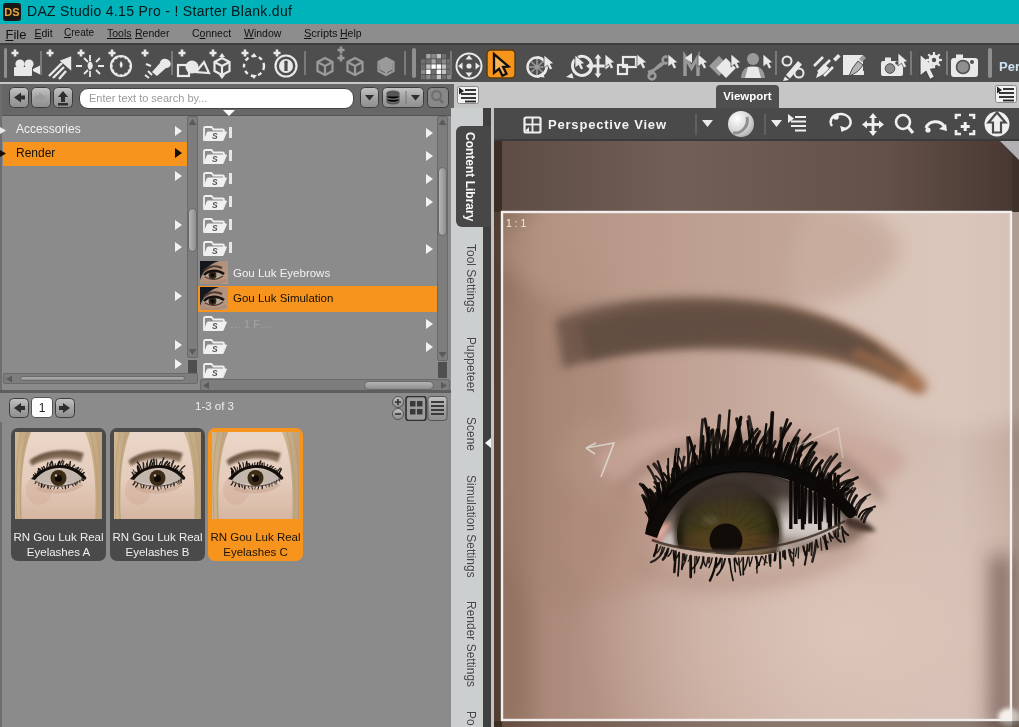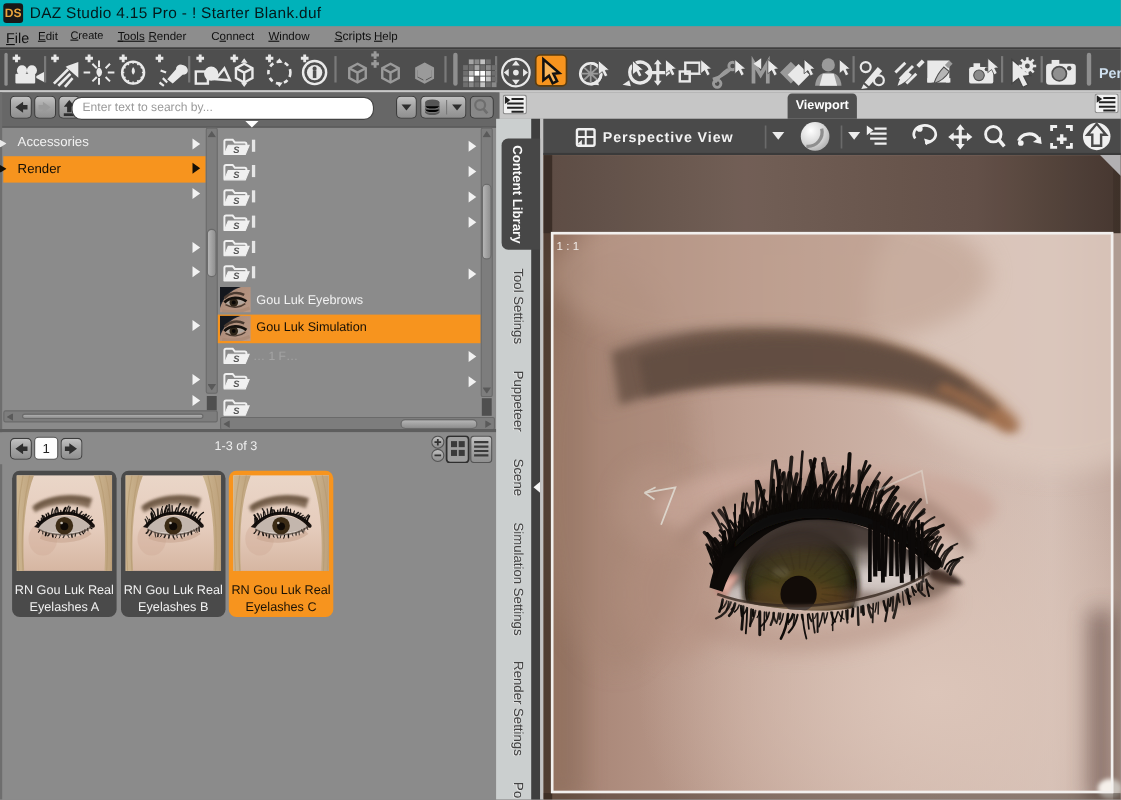--- a/index.html
+++ b/index.html
@@ -261,21 +261,21 @@
     </svg>
     <svg class="abs" style="left:31px;top:87px" width="20" height="21" viewBox="0 0 20 21">
       <rect x="0.5" y="0.5" width="19" height="20" rx="4" fill="url(#gbtn)" stroke="#3c3c3c"></rect>
       <path d="M15,10.5 l-7,-5 v3 h-4 v4 h4 v3 Z" fill="#9a9a9a"></path>
     </svg>
     <svg class="abs" style="left:53px;top:87px" width="20" height="21" viewBox="0 0 20 21">
       <rect x="0.5" y="0.5" width="19" height="20" rx="4" fill="url(#gbtn)" stroke="#3c3c3c"></rect>
       <path d="M10.0,4 l5,6 h-3 v5 h-4 v-5 h-3 Z" fill="#2e2e2e"></path>
       <rect x="5.0" y="16" width="10" height="2.5" fill="#2e2e2e"></rect>
     </svg>
-    <div class="abs" style="left:65px;top:88px;width:275px;height:21px;background:#fff;border-radius:9px;border:1px solid #444;color:#9a9a9a;font-size:11px;line-height:19px;padding-left:9px;">Enter text to search by...</div>
+    <div class="abs" style="left:79px;top:88px;width:275px;height:21px;background:#fff;border-radius:9px;border:1px solid #444;color:#9a9a9a;font-size:11px;line-height:19px;padding-left:9px;">Enter text to search by...</div>
     <div class="abs" style="left:223px;top:110px;width:0;height:0;border-left:6px solid transparent;border-right:6px solid transparent;border-top:6px solid #fff;"></div>
     <svg class="abs" style="left:360px;top:87px" width="19" height="21" viewBox="0 0 19 21">
       <rect x="0.5" y="0.5" width="18" height="20" rx="4" fill="url(#gbtn)" stroke="#3c3c3c"></rect>
       <path d="M5.0,8.0 l4.5,5.5 4.5,-5.5 Z" fill="#2e2e2e"></path>
     </svg>
     <svg class="abs" style="left:382px;top:87px" width="42" height="21" viewBox="0 0 42 21">
       <rect x="0.5" y="0.5" width="41" height="20" rx="4" fill="url(#gbtn)" stroke="#3c3c3c"></rect>
       <g fill="#555">
         <ellipse cx="11" cy="6" rx="6.5" ry="2.6"></ellipse>
         <path d="M4.5,6 v9 a6.5,2.6 0 0 0 13,0 v-9"></path>

